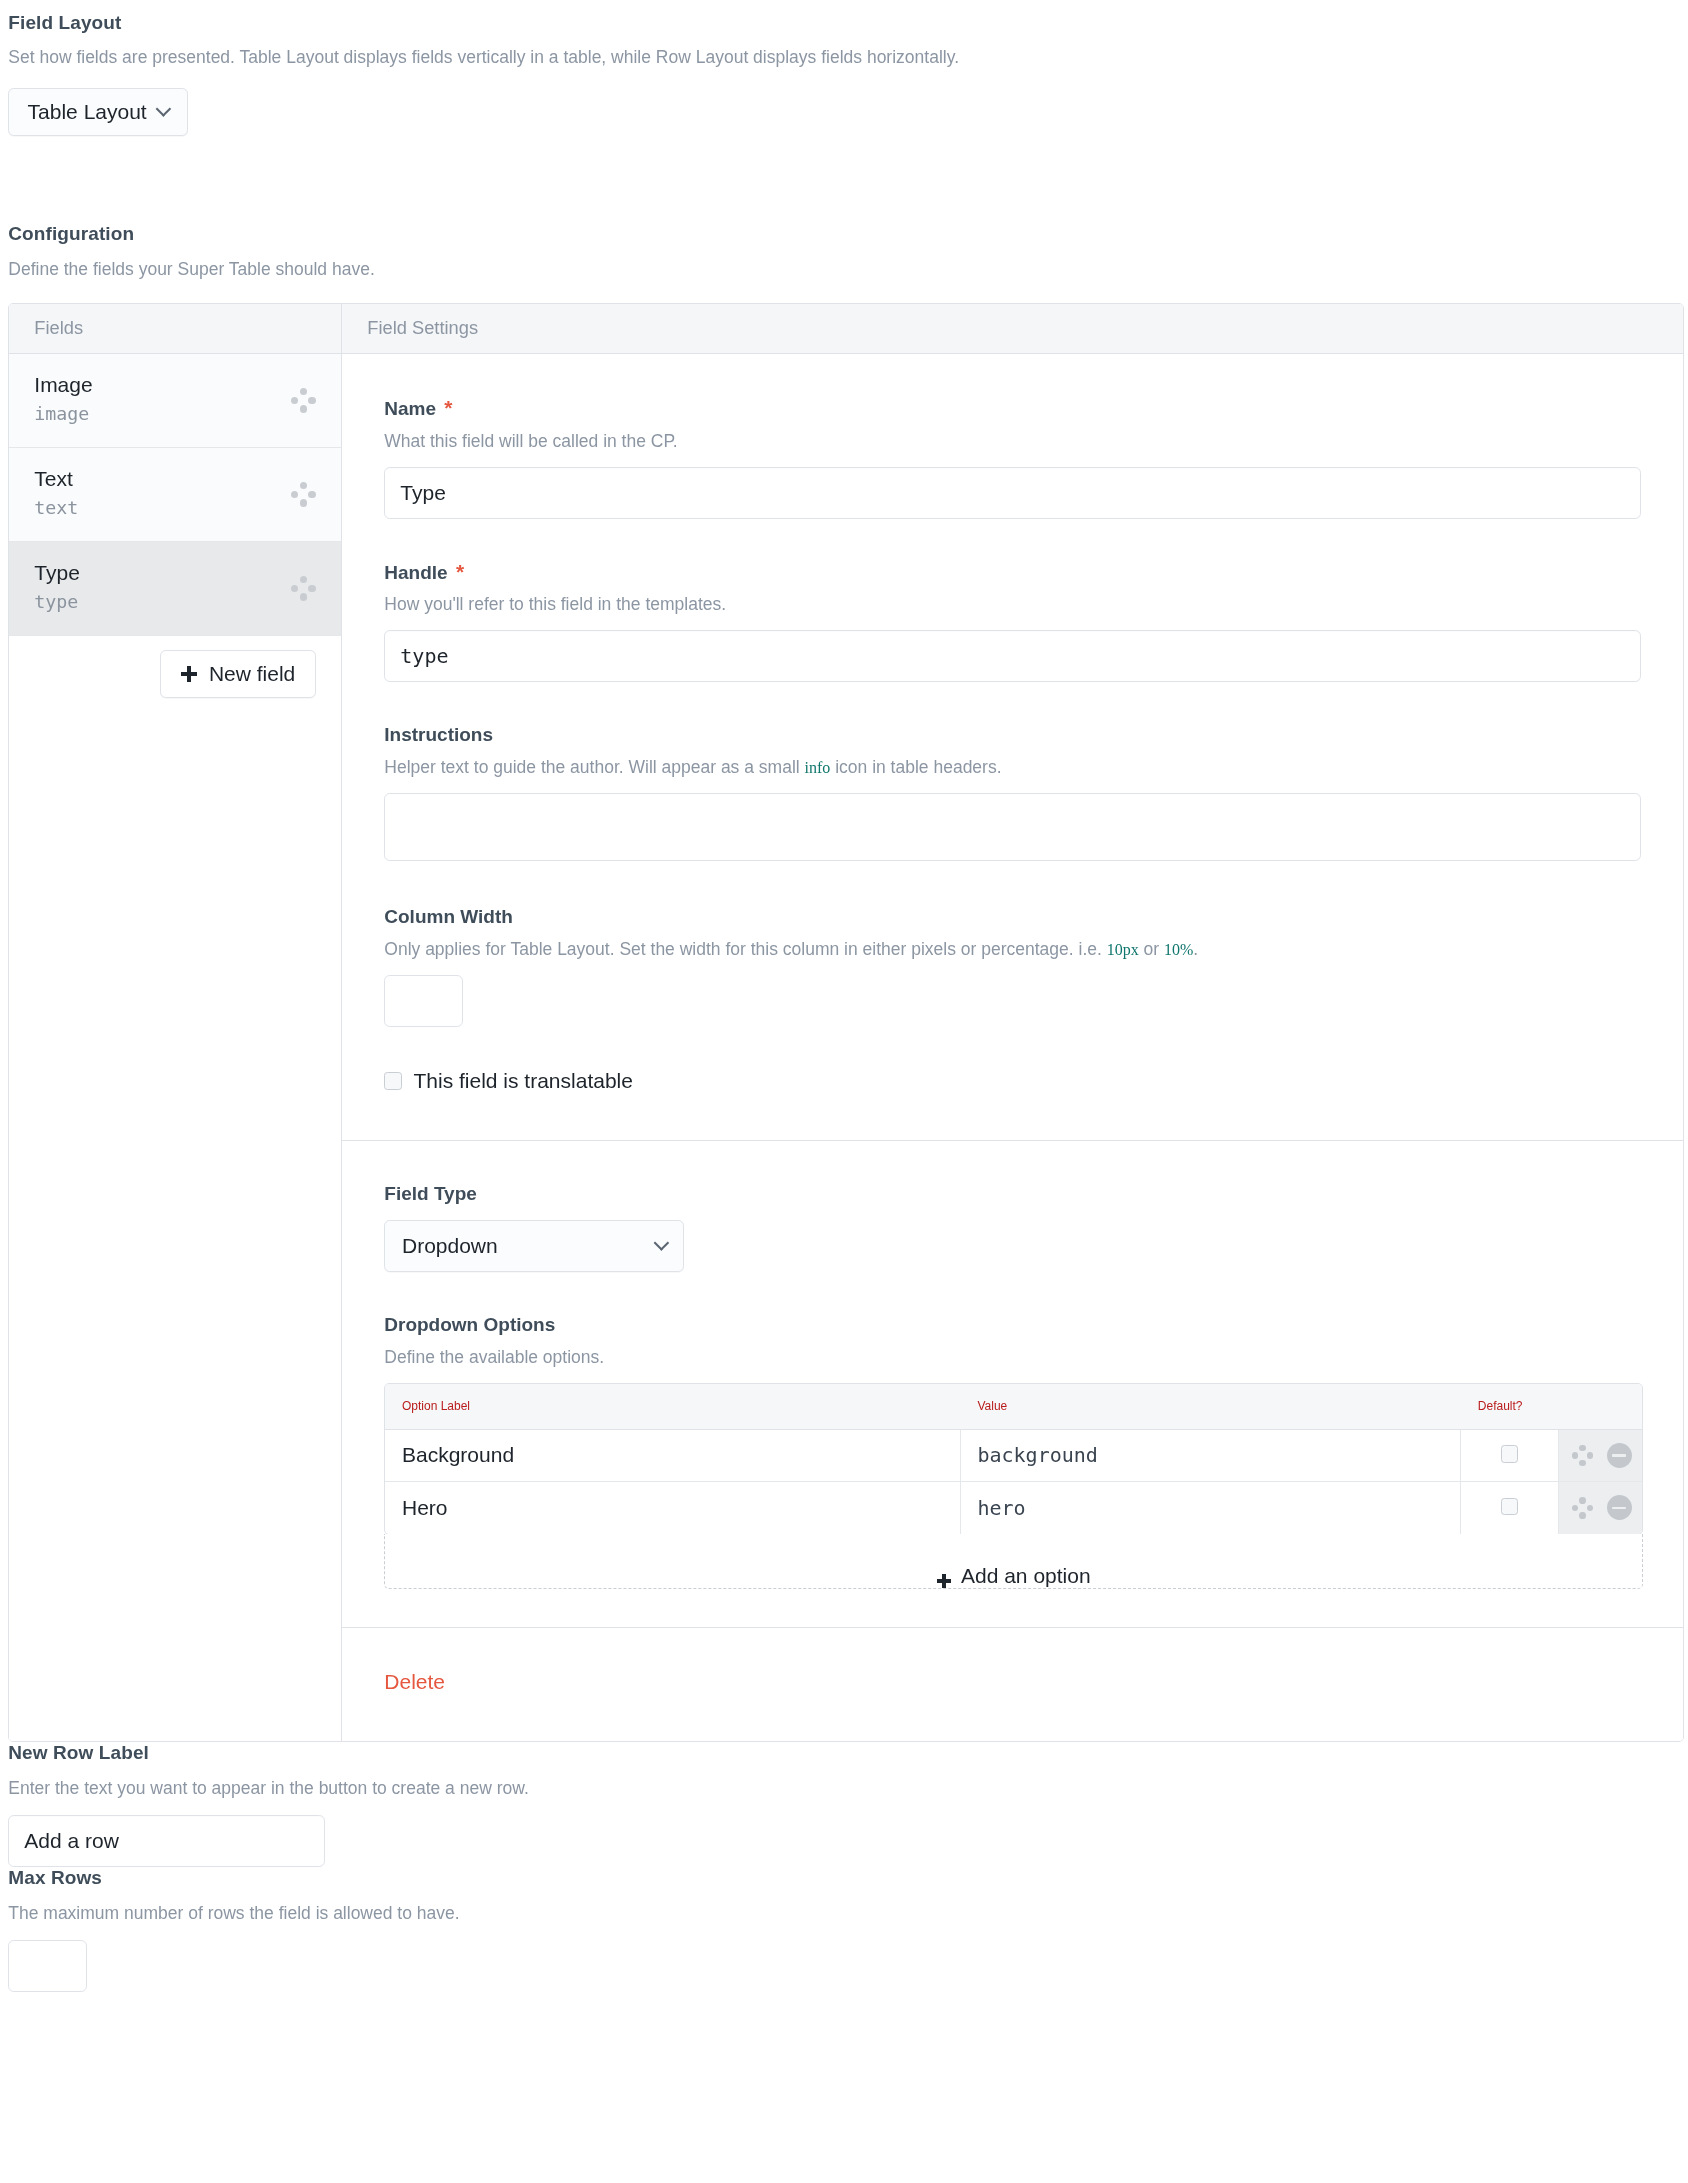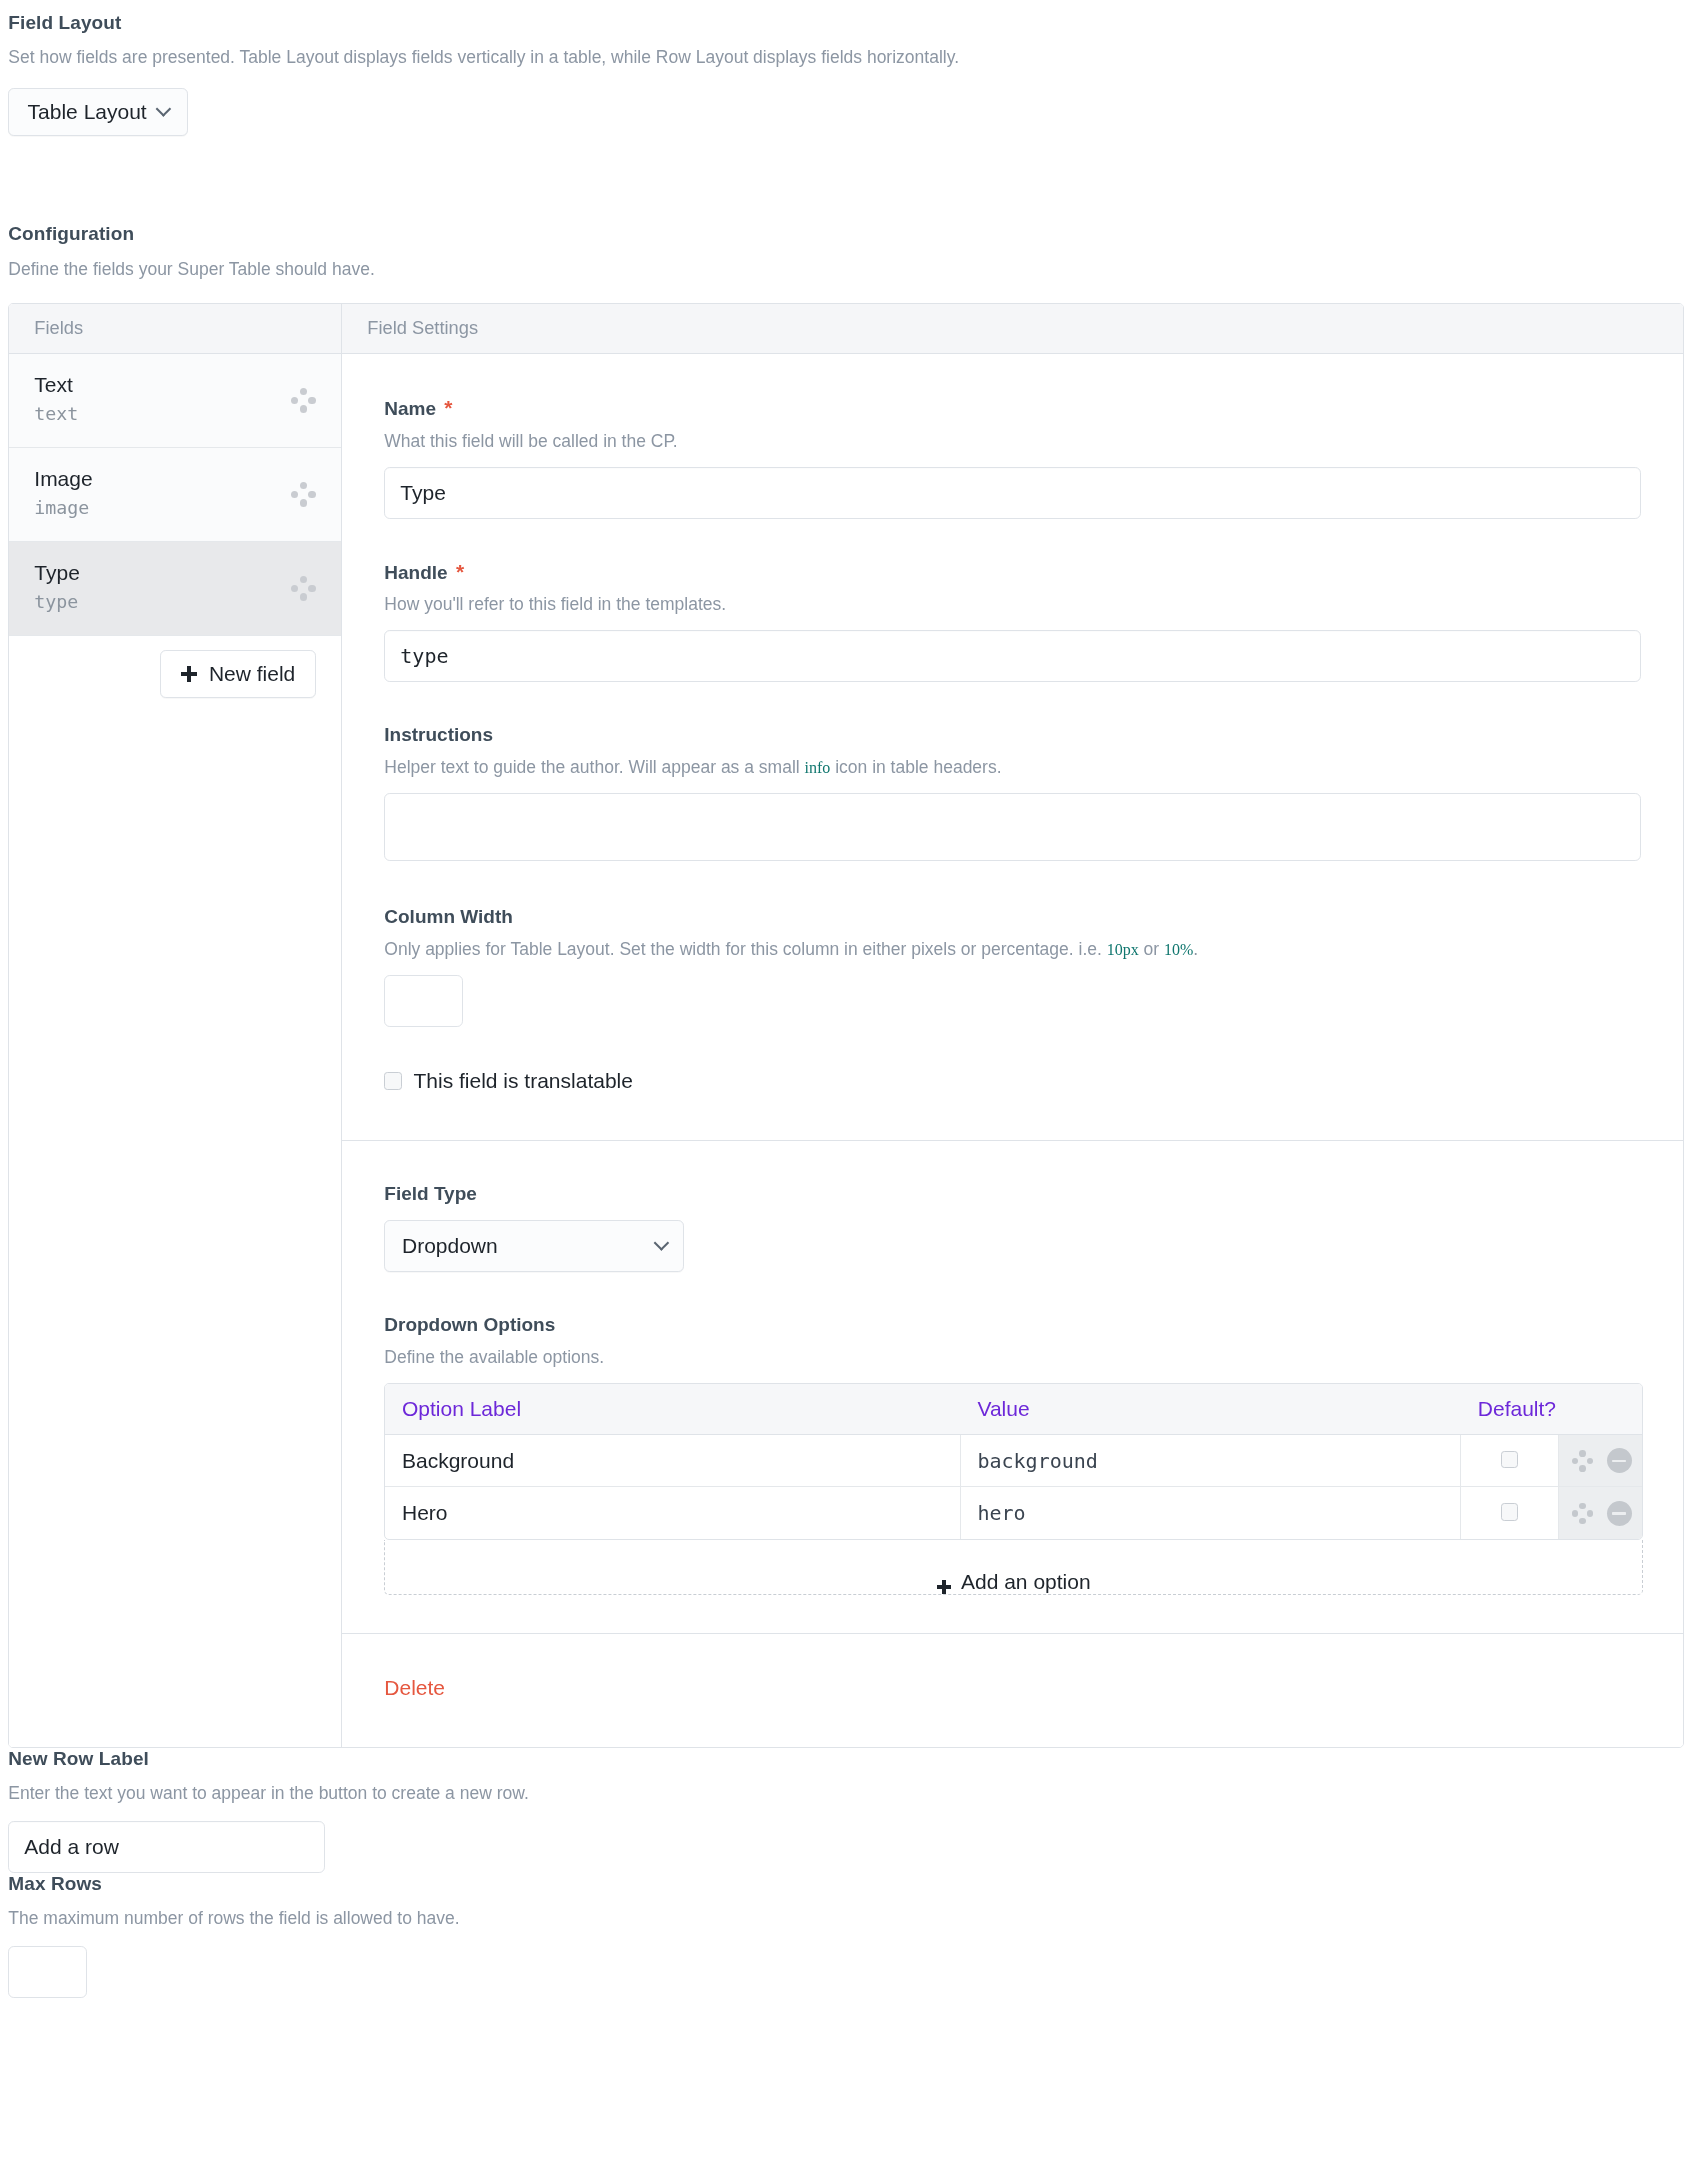--- a/index.html
+++ b/index.html
@@ -286,23 +286,23 @@
     border-radius: 5px;
     border-collapse: separate;
     border-spacing: 0;
     overflow: hidden;
     background: #fff;
     table-layout: fixed;
   }
   .opt-table th {
     background: #f6f7f9;
     border-bottom: 0.8px solid #dfe3e8;
-    font-size: 21px;
+    font-size: 12px;
     font-weight: normal;
-    color: #6d28d9;
+    color: #b91c1c;
     text-align: left;
     padding: 13.3px 16.7px;
     height: 46px;
   }
   .opt-table td {
     border-bottom: 0.8px solid #e5e8eb;
     padding: 0;
     height: 52px;
     vertical-align: middle;
   }
@@ -423,33 +423,33 @@
     <h2 class="heading">Configuration</h2>
     <p class="subtext">Define the fields your Super Table should have.</p>
   </section>
 
   <div class="config-panel">
 
     <div class="panel-left">
       <div class="col-header">Fields</div>
 
       <div class="field-item">
+        <div class="f-name">Image</div>
+        <div class="f-handle">image</div>
+        <span class="move-handle">
+            <i></i>
+            <i></i>
+            <i></i>
+            <i></i>
+          </span>
+      </div>
+
+      <div class="field-item">
         <div class="f-name">Text</div>
         <div class="f-handle">text</div>
-        <span class="move-handle">
-            <i></i>
-            <i></i>
-            <i></i>
-            <i></i>
-          </span>
-      </div>
-
-      <div class="field-item">
-        <div class="f-name">Image</div>
-        <div class="f-handle">image</div>
         <span class="move-handle">
             <i></i>
             <i></i>
             <i></i>
             <i></i>
           </span>
       </div>
 
       <div class="field-item selected">
         <div class="f-name">Type</div>

